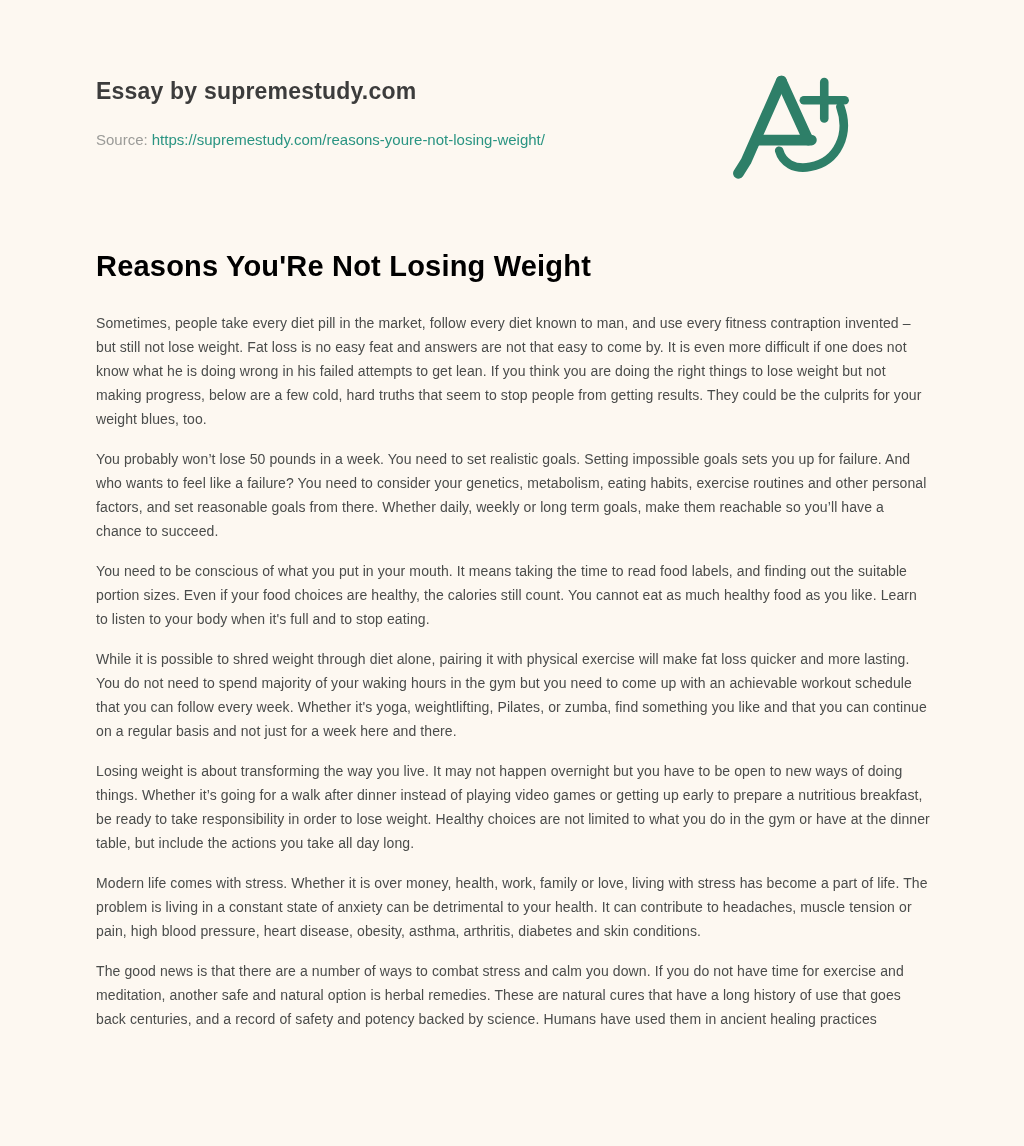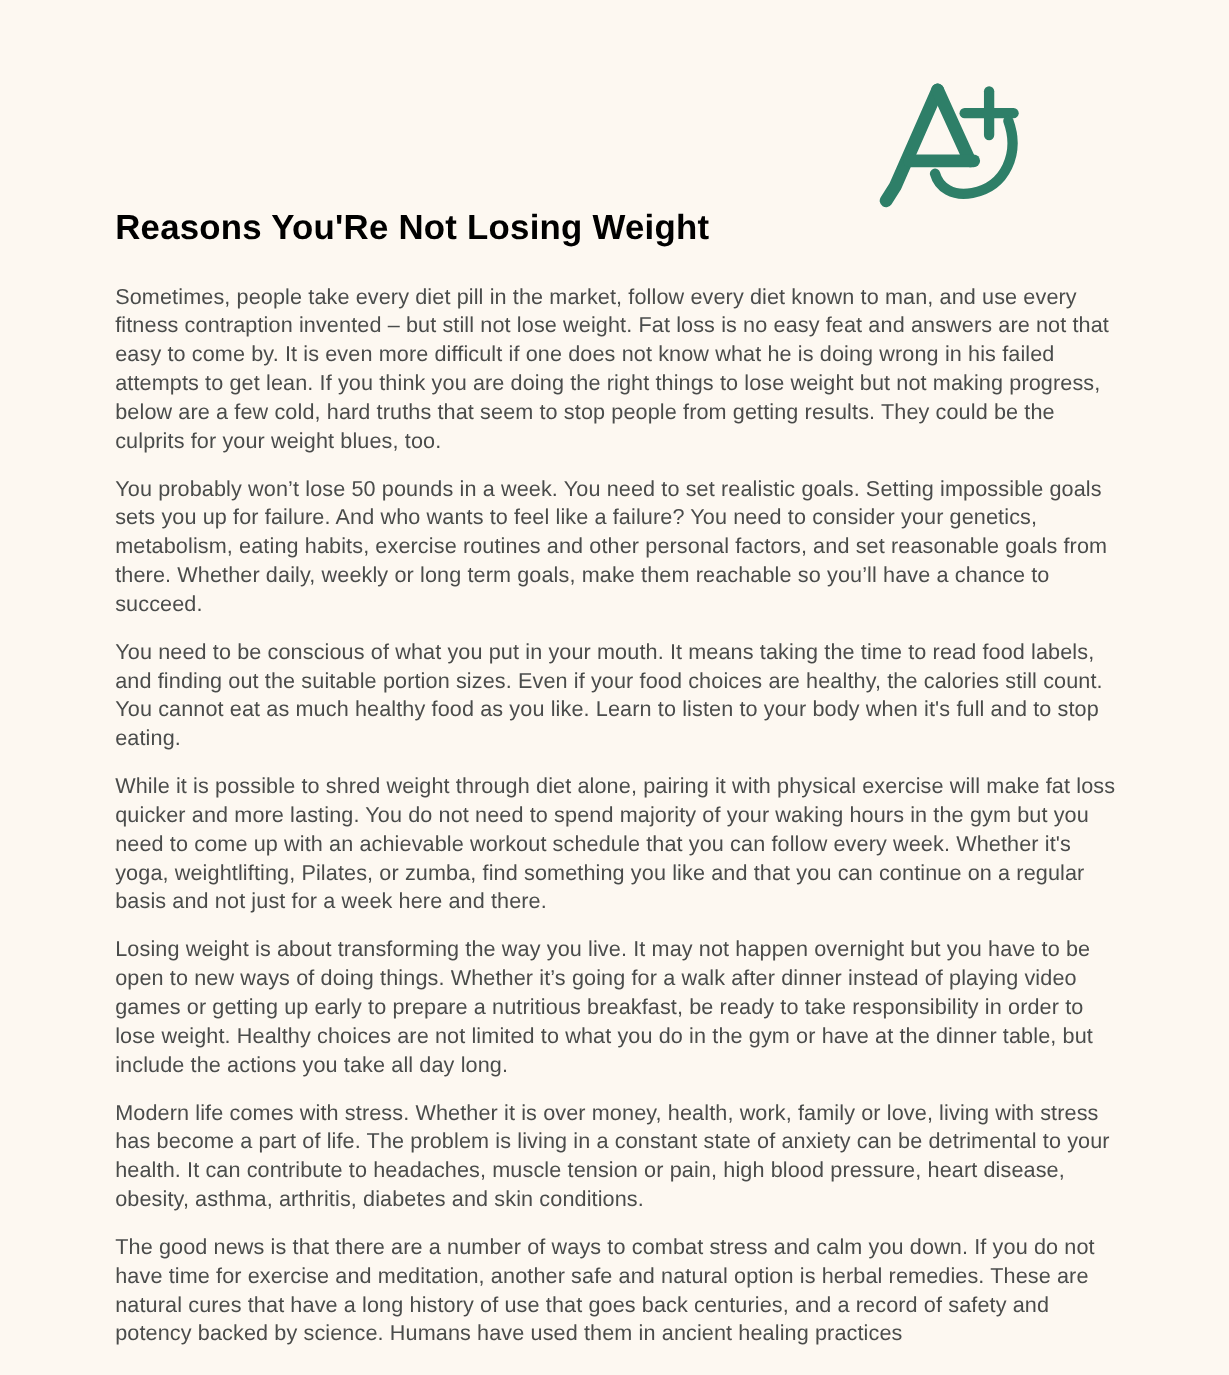--- a/index.html
+++ b/index.html
@@ -51,34 +51,38 @@
     font-size: 29px;
     font-weight: 700;
     color: #000000;
     letter-spacing: 0.2px;
   }
   .body-copy {
     margin-top: 28px;
     width: 836px;
   }
   .body-copy p {
-    font-size: 18px;
+    font-size: 14px;
     line-height: 24px;
     color: #4a4c4b;
     margin-bottom: 16px;
     letter-spacing: 0.1px;
   }
 </style>
 </head>
 <body>
 
 <div class="page">
 
   <div class="header">
+    <div class="byline">Essay by supremestudy.com</div>
 
+    <div class="source-line">
+      <span>Source:</span><a href="#">https://supremestudy.com/reasons-youre-not-losing-weight/</a>
+    </div>
 
     <div class="logo">
       <svg viewBox="0 0 110 110" fill="none" stroke="#2e7f68" stroke-linecap="round" stroke-linejoin="round">
 
         <path d="M6 100 L13 89 L46 14" stroke-width="10"></path>
 
         <path d="M46 14 L71 69" stroke-width="10"></path>
 
         <path d="M24 69 L74 69" stroke-width="10"></path>
 

